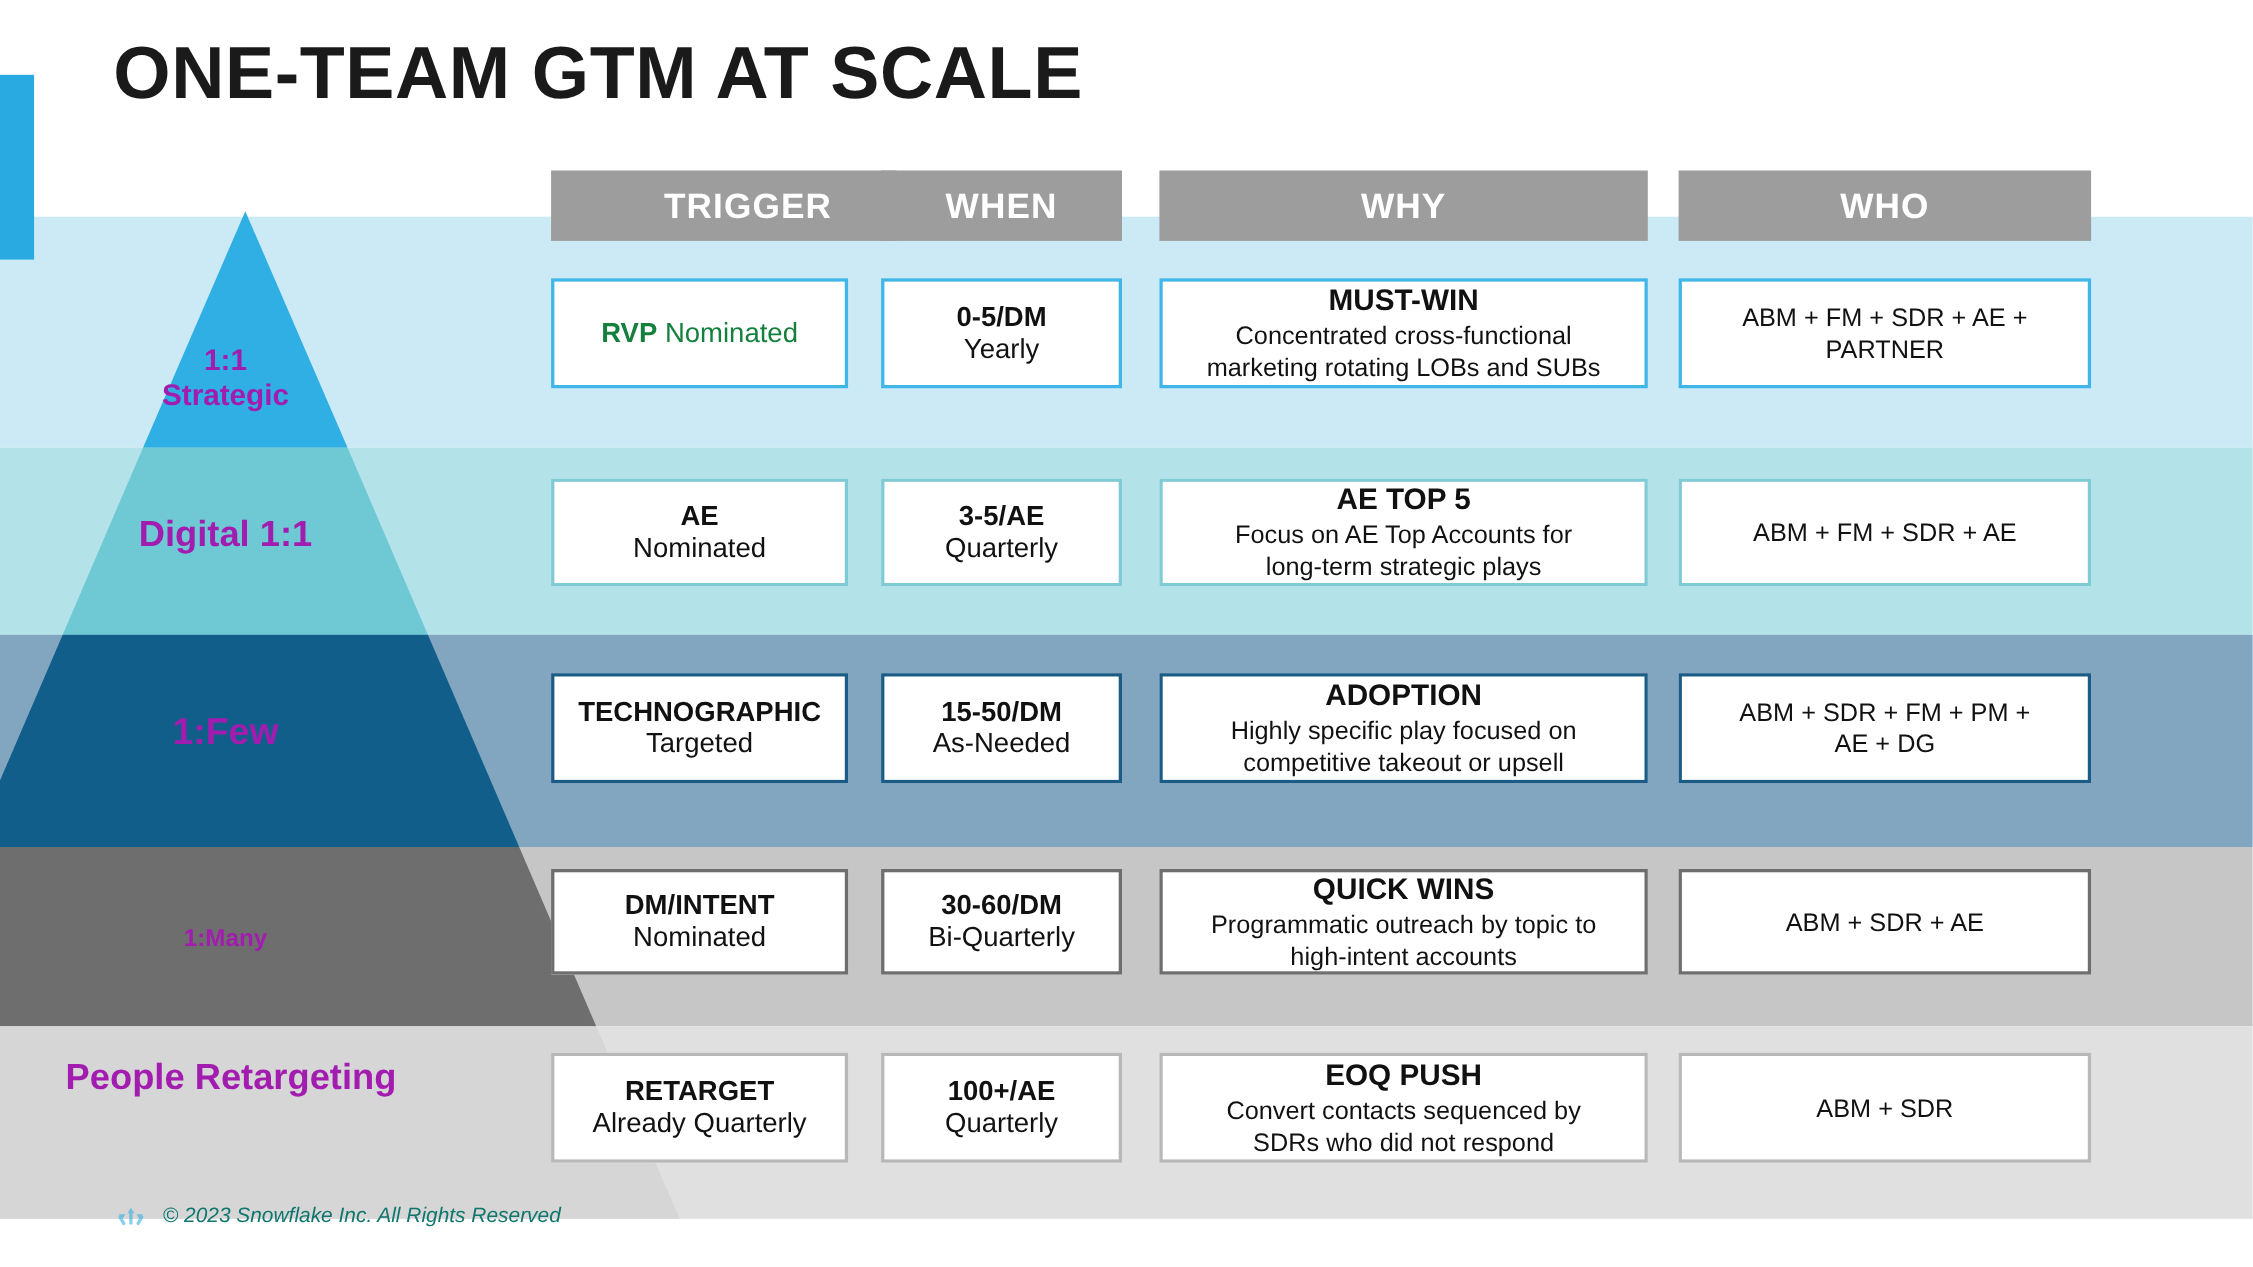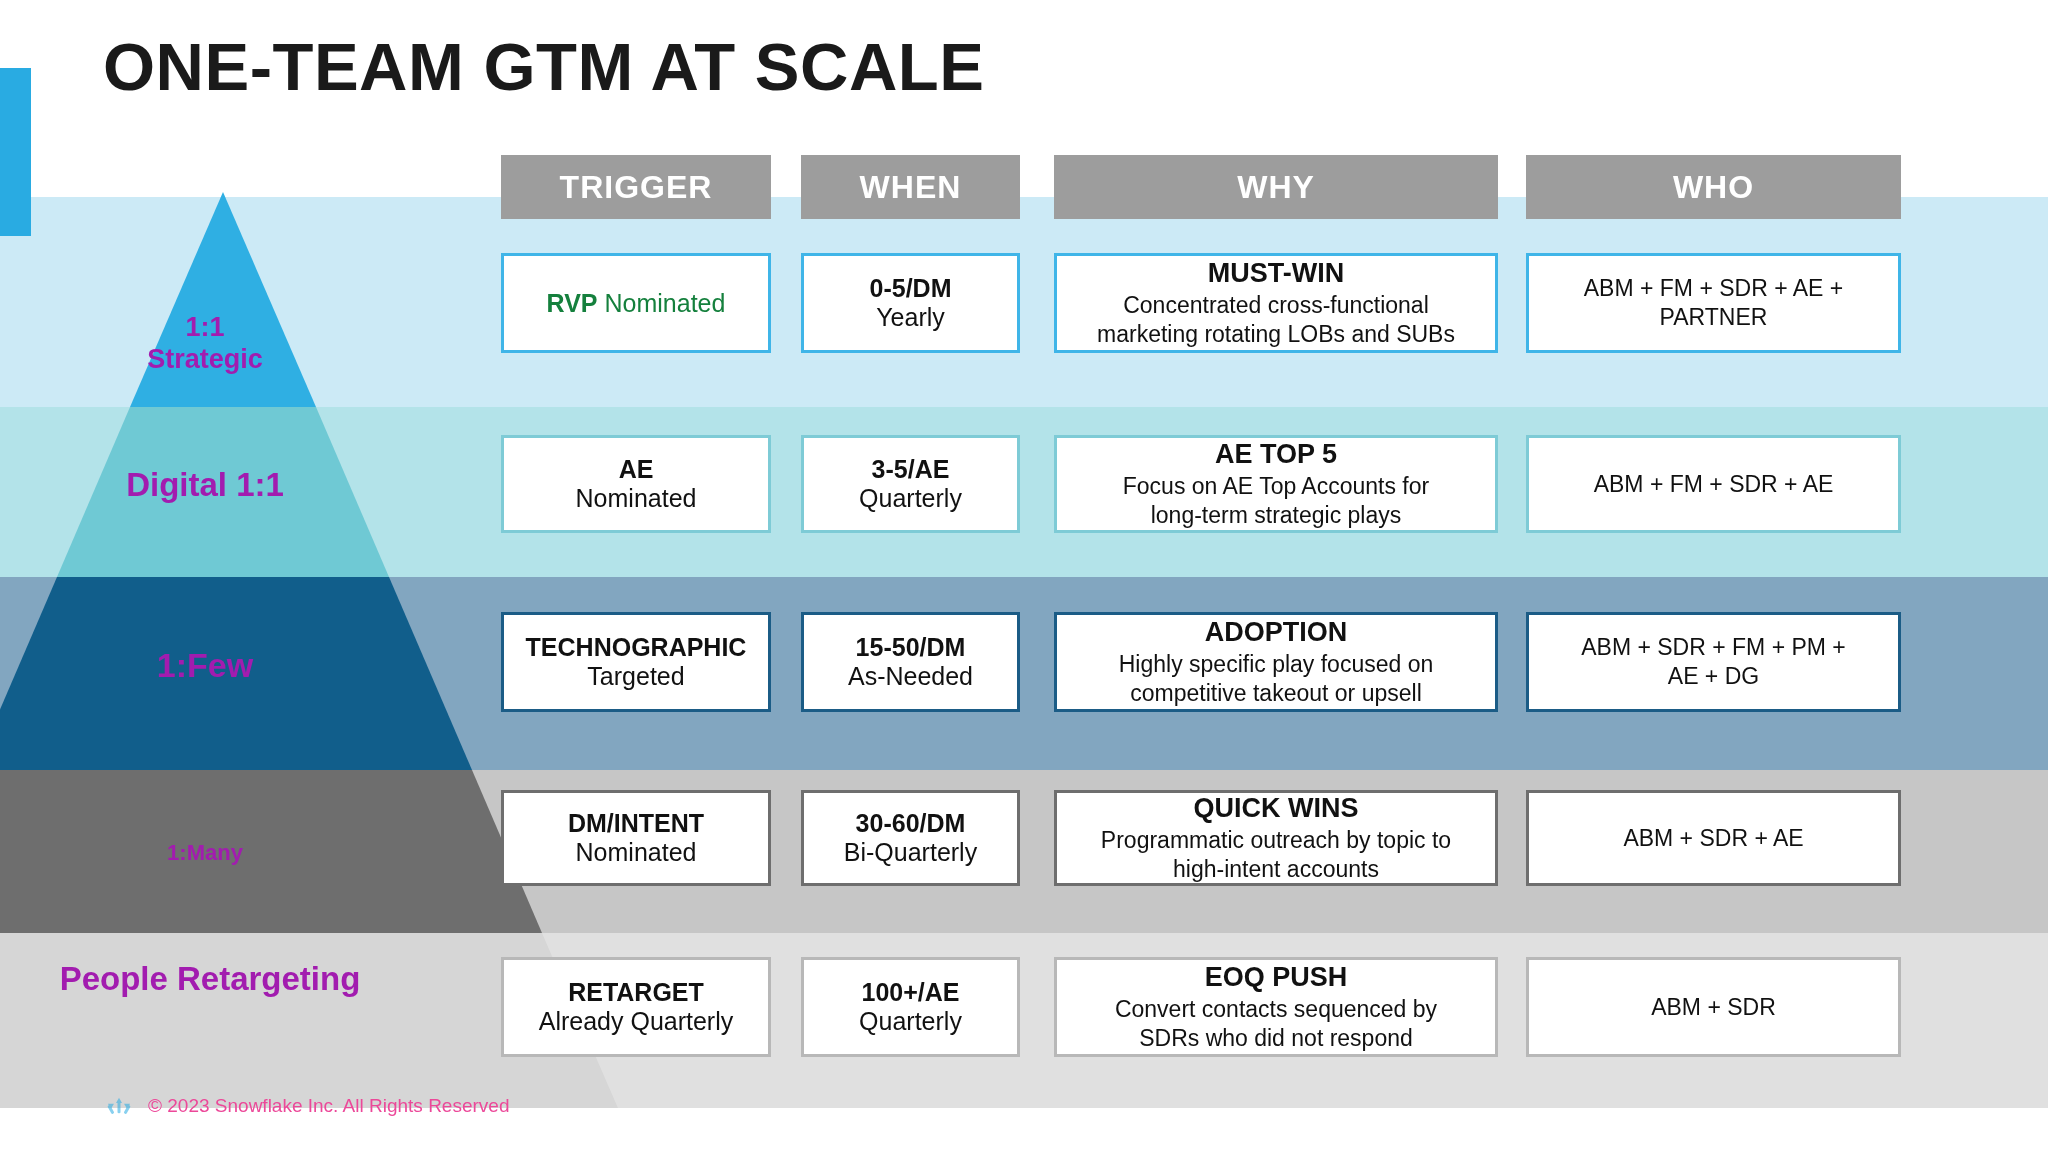--- a/index.html
+++ b/index.html
@@ -41,21 +41,21 @@
   .tier-label.t2{left:40px;top:645px;width:330px;font-size:34px;}
   .tier-label.t3{left:40px;top:830px;width:330px;font-size:22px;margin-top:10px;}
   .tier-label.t4{left:10px;top:960px;width:400px;font-size:33px;}
 
   
   .col-head{
     position:absolute;top:155px;height:64px;background:#9D9D9D;
     color:#ffffff;font-size:32px;font-weight:bold;letter-spacing:1px;
     display:flex;align-items:center;justify-content:center;
   }
-  .ch-0{left:501px;width:270px;}
+  .ch-0{left:501px;width:270px;padding-left:44px;}
   .ch-1{left:801px;width:219px;}
   .ch-2{left:1054px;width:444px;}
   .ch-3{left:1526px;width:375px;}
 
   
   .card{
     position:absolute;background:#ffffff;
     display:flex;flex-direction:column;align-items:center;justify-content:center;
     text-align:center;box-sizing:border-box;
     padding:6px 10px;
@@ -83,21 +83,21 @@
 
   .fs-lg .hd{font-size:25px;}
   .fs-lg .bd{font-size:25px;}
   .fs-md .hd{font-size:27px;line-height:1.25;}
   .fs-md .bd{font-size:23px;line-height:1.25;}
   .inline-line{font-size:25px;color:#15803d;}
   .inline-line b{font-weight:bold;}
   .footer-logo{position:absolute;left:104px;top:1094px;width:30px;height:30px;opacity:.55;}
   .footer-text{
     position:absolute;left:148px;top:1095px;
-    font-size:19px;color:#ec4899;white-space:nowrap;
+    font-size:19px;color:#0f766e;white-space:nowrap;font-style:italic;
   }
 </style>
 </head>
 <body>
 
 <div class="bands">
   <div class="band band-1"></div>
   <div class="band band-2"></div>
   <div class="band band-3"></div>
   <div class="band band-4"></div>

